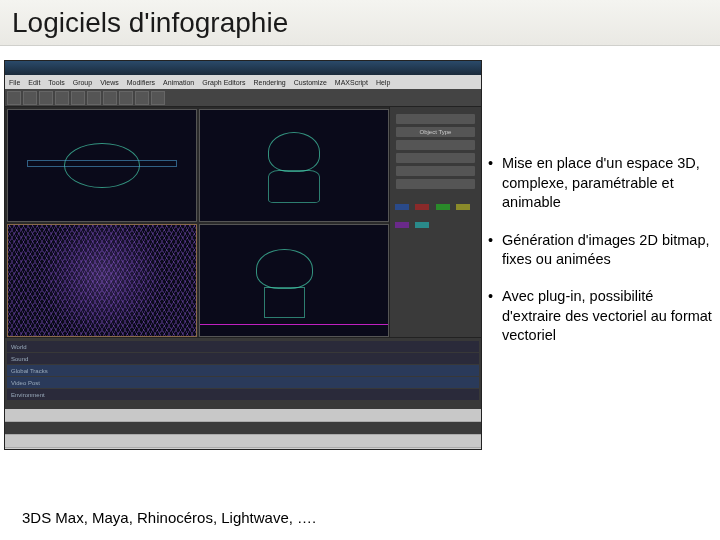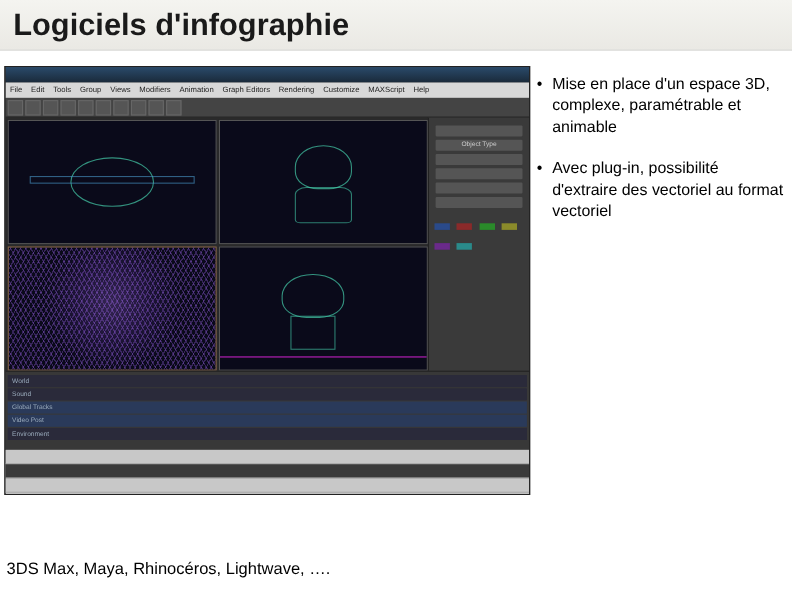--- a/index.html
+++ b/index.html
@@ -15,31 +15,32 @@
     width: 100%;
     height: 46px;
     background: linear-gradient(to bottom, #f4f4f0 0%, #eae9e4 100%);
     border-bottom: 1px solid #d0d0cc;
     padding: 6px 12px;
     display: flex;
     align-items: center;
   }
   .title-bar h1 {
     font-size: 28px;
-    font-weight: bold;
+    font-weight: normal;
     color: #1a1a1a;
     font-family: 'Lucida Sans', 'Lucida Grande', sans-serif;
   }
   .content {
     position: absolute;
     top: 60px;
     left: 4px;
     right: 8px;
     display: flex;
     gap: 6px;
+    align-items: center;
   }
   .screenshot {
     width: 478px;
     height: 390px;
     background: #3d3d3d;
     border: 1px solid #222;
     position: relative;
     overflow: hidden;
     flex-shrink: 0;
   }
@@ -152,21 +153,21 @@
   }
   .bullets li::before {
     content: "•";
     position: absolute;
     left: 0;
     top: 0;
     color: #000;
   }
   .footer {
     position: absolute;
-    left: 6px;
+    left: 22px;
     bottom: 14px;
     font-size: 15px;
     color: #000;
   }
 </style>
 </head>
 <body>
 
 <div class="title-bar">
   <h1>Logiciels d'infographie</h1>
@@ -256,19 +257,20 @@
     <div class="bottom-bar">
       <div class="row"></div>
       <div class="row dark"></div>
       <div class="row"></div>
     </div>
   </div>
 
   <div class="bullets">
     <ul>
       <li>Mise en place d'un espace 3D, complexe, paramétrable et animable</li>
+      <li>Génération d'images 2D bitmap, fixes ou animées</li>
       <li>Avec plug-in, possibilité d'extraire des vectoriel au format vectoriel</li>
     </ul>
   </div>
 
 </div>
 
 <div class="footer">3DS Max, Maya, Rhinocéros, Lightwave, ….</div>
 
 </body></html>

